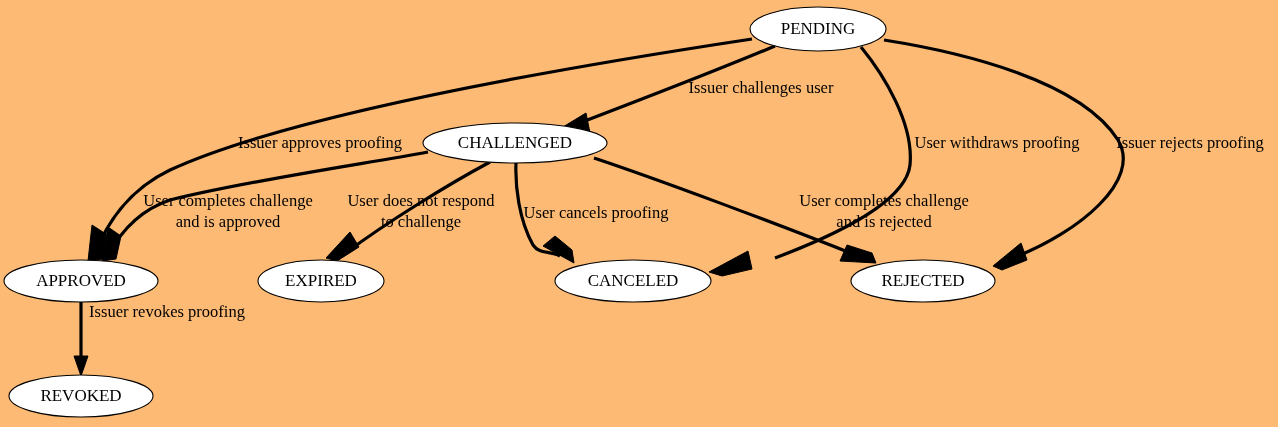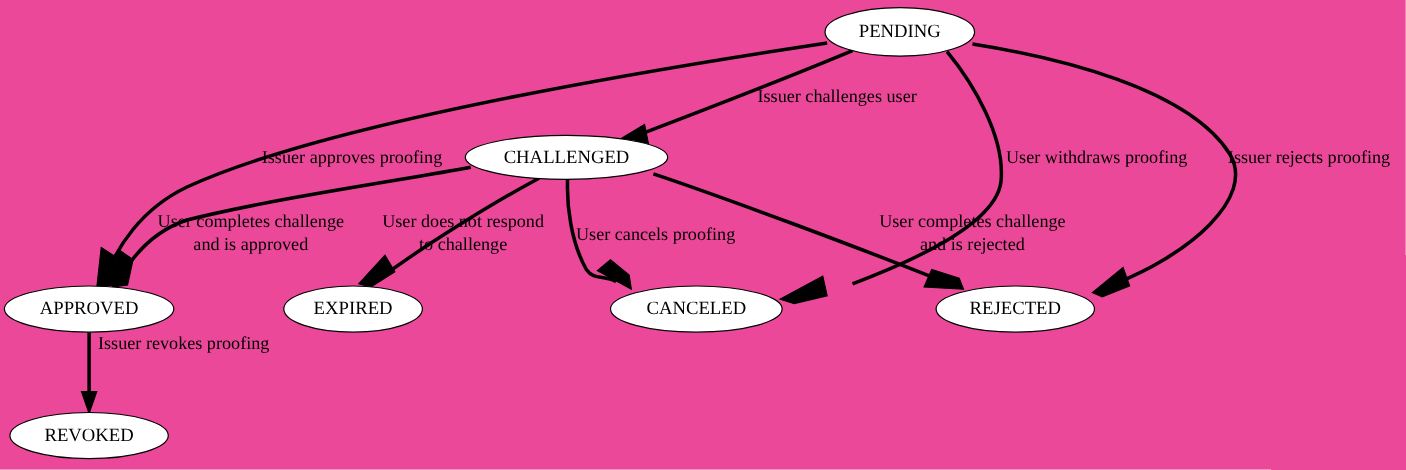--- a/index.html
+++ b/index.html
@@ -10,21 +10,21 @@
   body {
     width: 1278px;
     height: 427px;
     overflow: hidden;
     font-family: "Liberation Serif", "DejaVu Serif", serif;
   }
   #diagram-root {
     position: relative;
     width: 1278px;
     height: 427px;
-    background: #ec4899;
+    background: #fdba74;
   }
   svg#state-graph {
     display: block;
     width: 1278px;
     height: 427px;
   }
   .node-ellipse {
     fill: #ffffff;
     stroke: #000000;
     stroke-width: 1.1;

